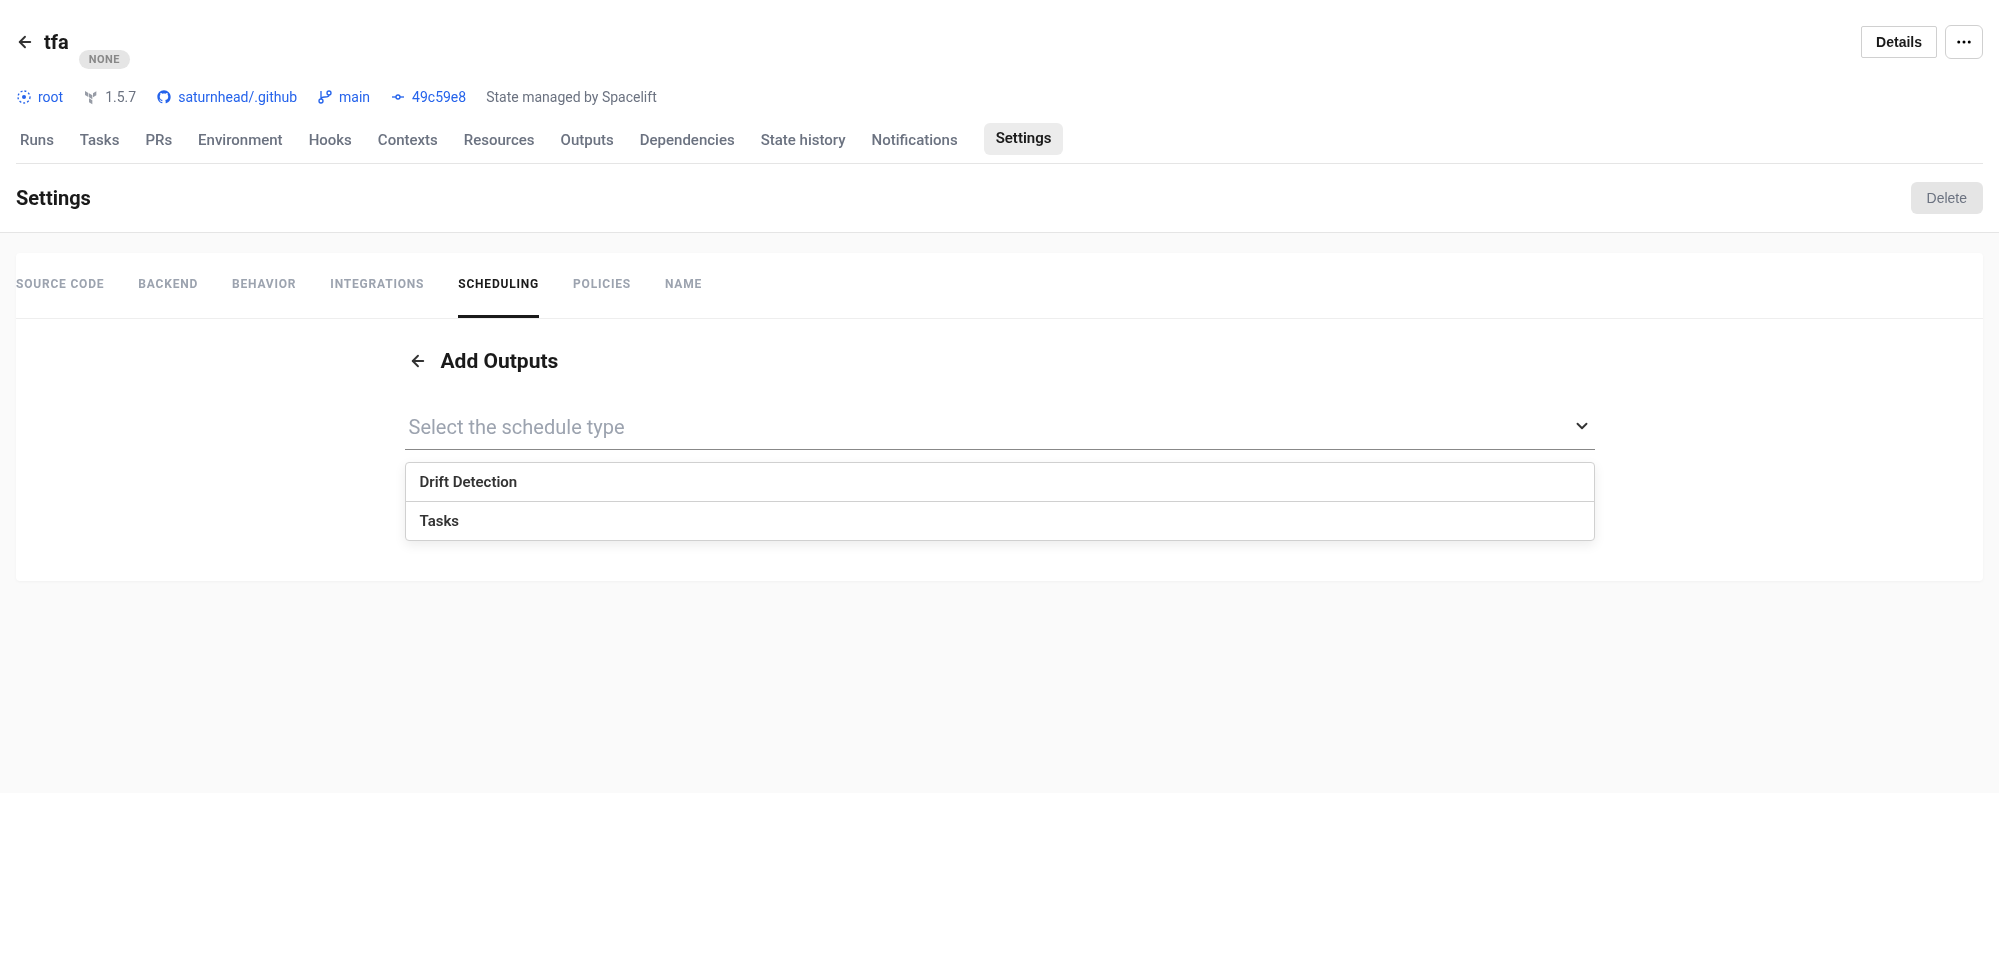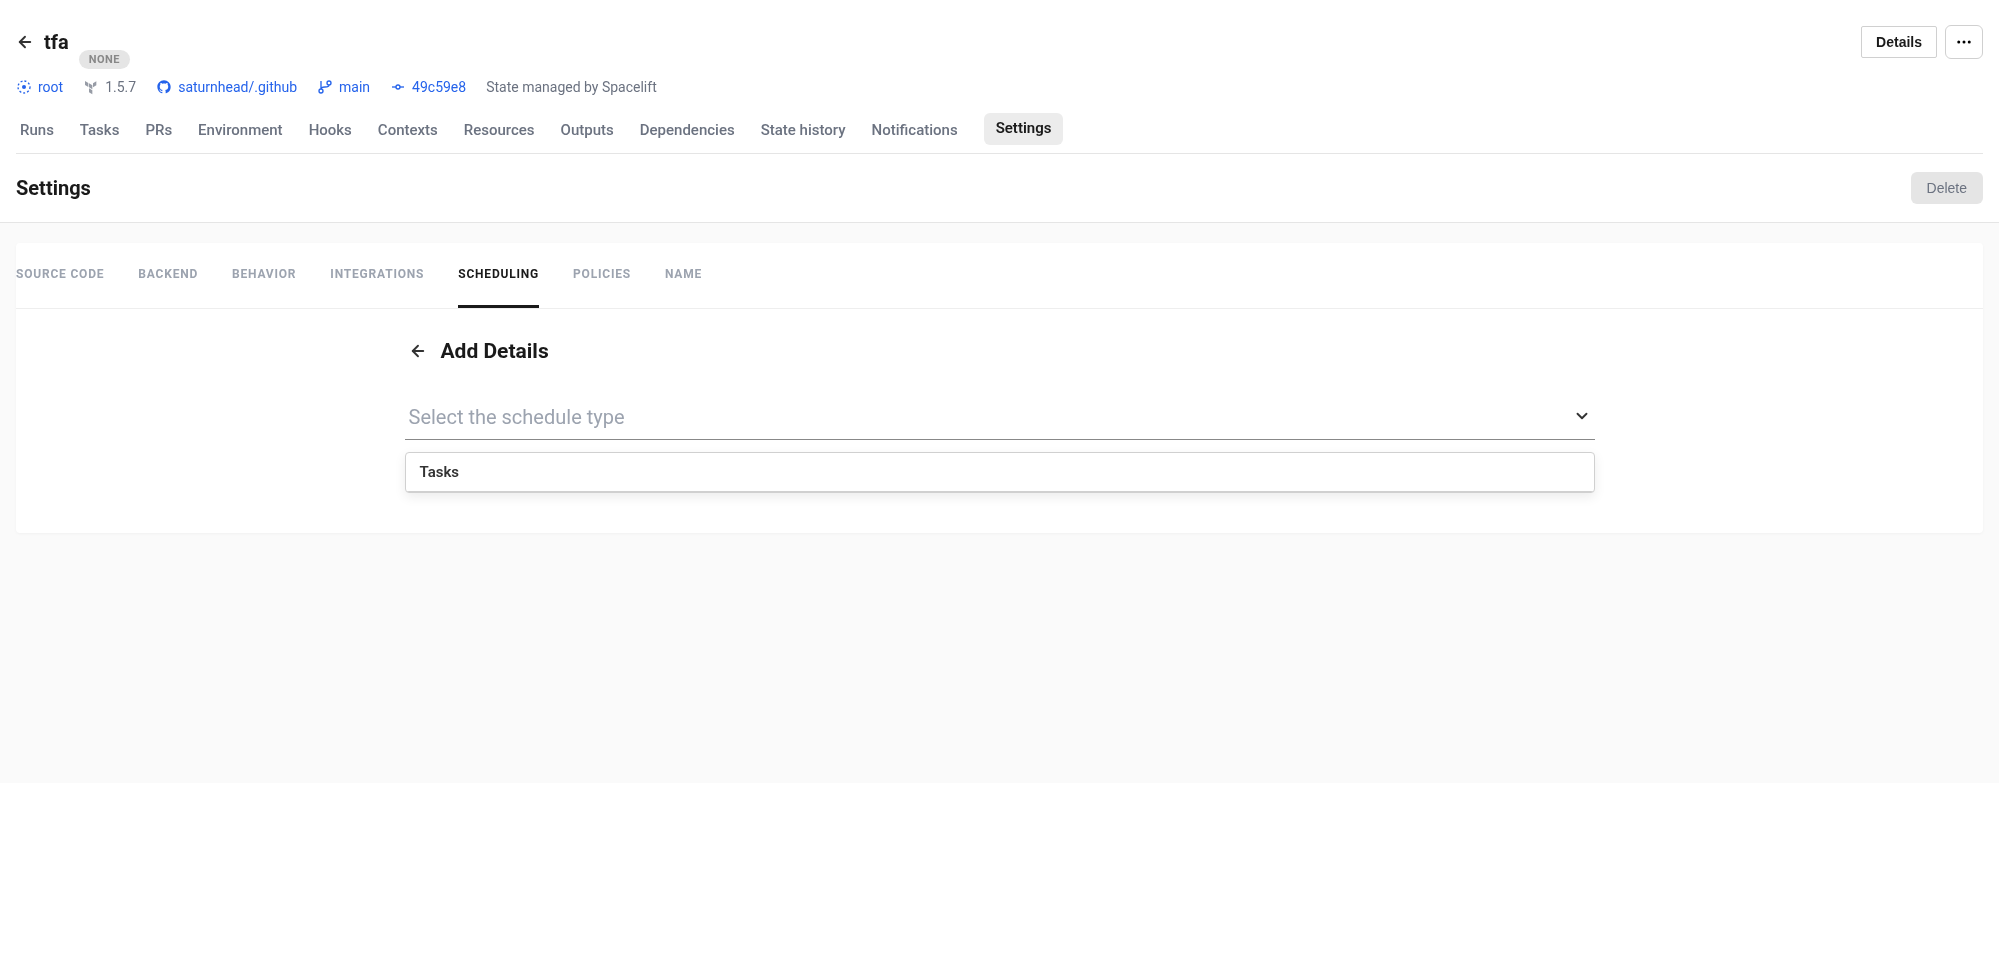--- a/index.html
+++ b/index.html
@@ -69,21 +69,21 @@
       border-radius: 6px;
       cursor: pointer;
       display: flex;
       align-items: center;
       justify-content: center;
     }
     .meta-row {
       display: flex;
       align-items: center;
       gap: 20px;
-      margin-top: 10px;
+      margin-top: 20px;
       font-size: 14px;
     }
     .meta-item {
       display: flex;
       align-items: center;
       gap: 6px;
     }
     .meta-link {
       color: #2563eb;
       cursor: pointer;
@@ -339,31 +339,32 @@
     </div>
 
     <div class="form-area">
       <div class="form-header">
         <span class="form-back">
           <svg width="18" height="18" viewBox="0 0 24 24" fill="none" stroke="currentColor" stroke-width="2.5" stroke-linecap="round" stroke-linejoin="round">
               <line x1="19" y1="12" x2="5" y2="12"></line>
               <polyline points="12 19 5 12 12 5"></polyline>
             </svg>
         </span>
-        <h2 class="form-title">Add Details</h2>
+        <h2 class="form-title">Add Outputs</h2>
       </div>
 
       <div class="select-wrapper">
         <div class="select-box">
           <span class="select-placeholder">Select the schedule type</span>
           <span class="chevron">
             <svg width="18" height="18" viewBox="0 0 24 24" fill="none" stroke="currentColor" stroke-width="2.5" stroke-linecap="round" stroke-linejoin="round">
                 <polyline points="6 9 12 15 18 9"></polyline>
               </svg>
           </span>
         </div>
         <div class="dropdown">
+          <div class="dropdown-option">Drift Detection</div>
           <div class="dropdown-option">Tasks</div>
         </div>
       </div>
     </div>
   </div>
 </div>
 
 </body></html>

